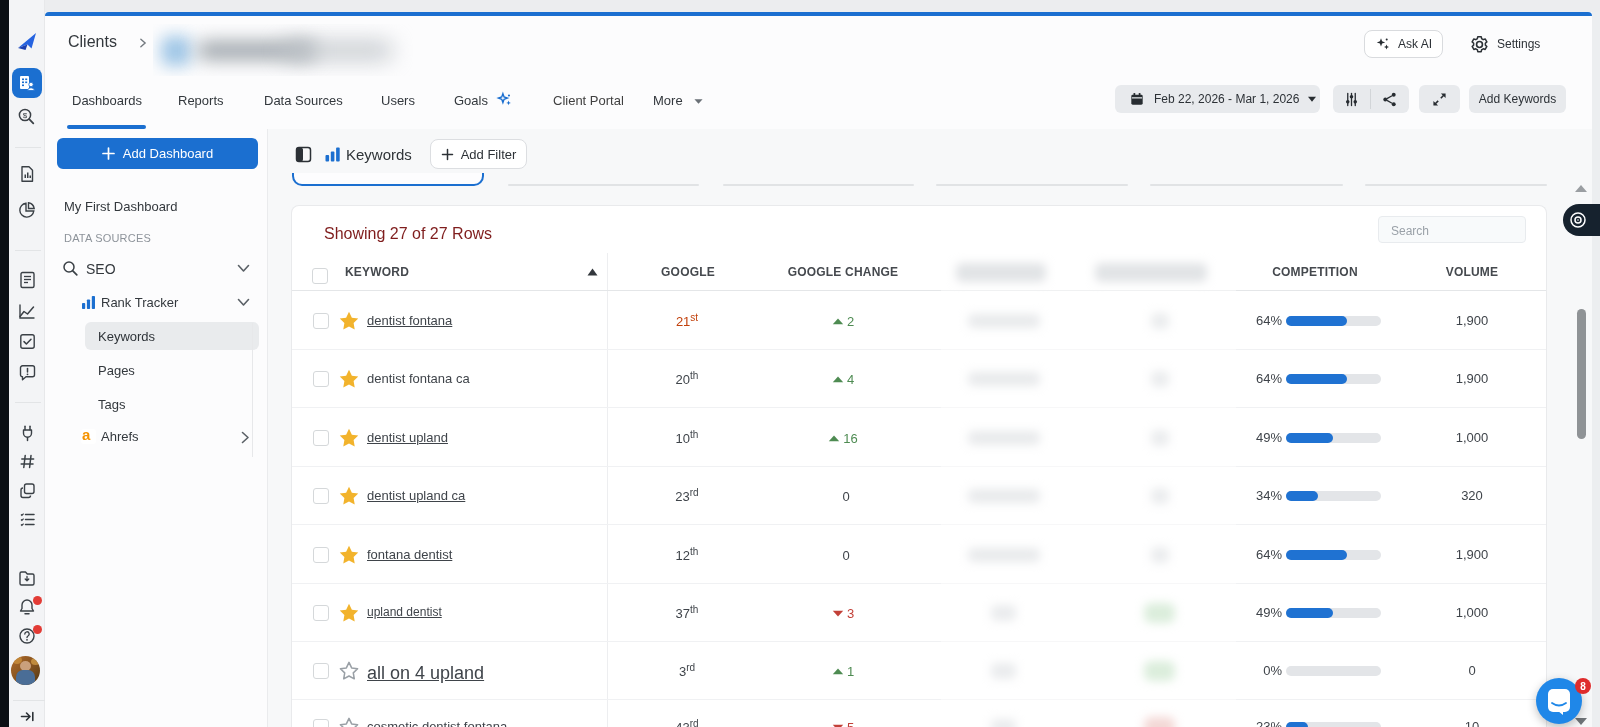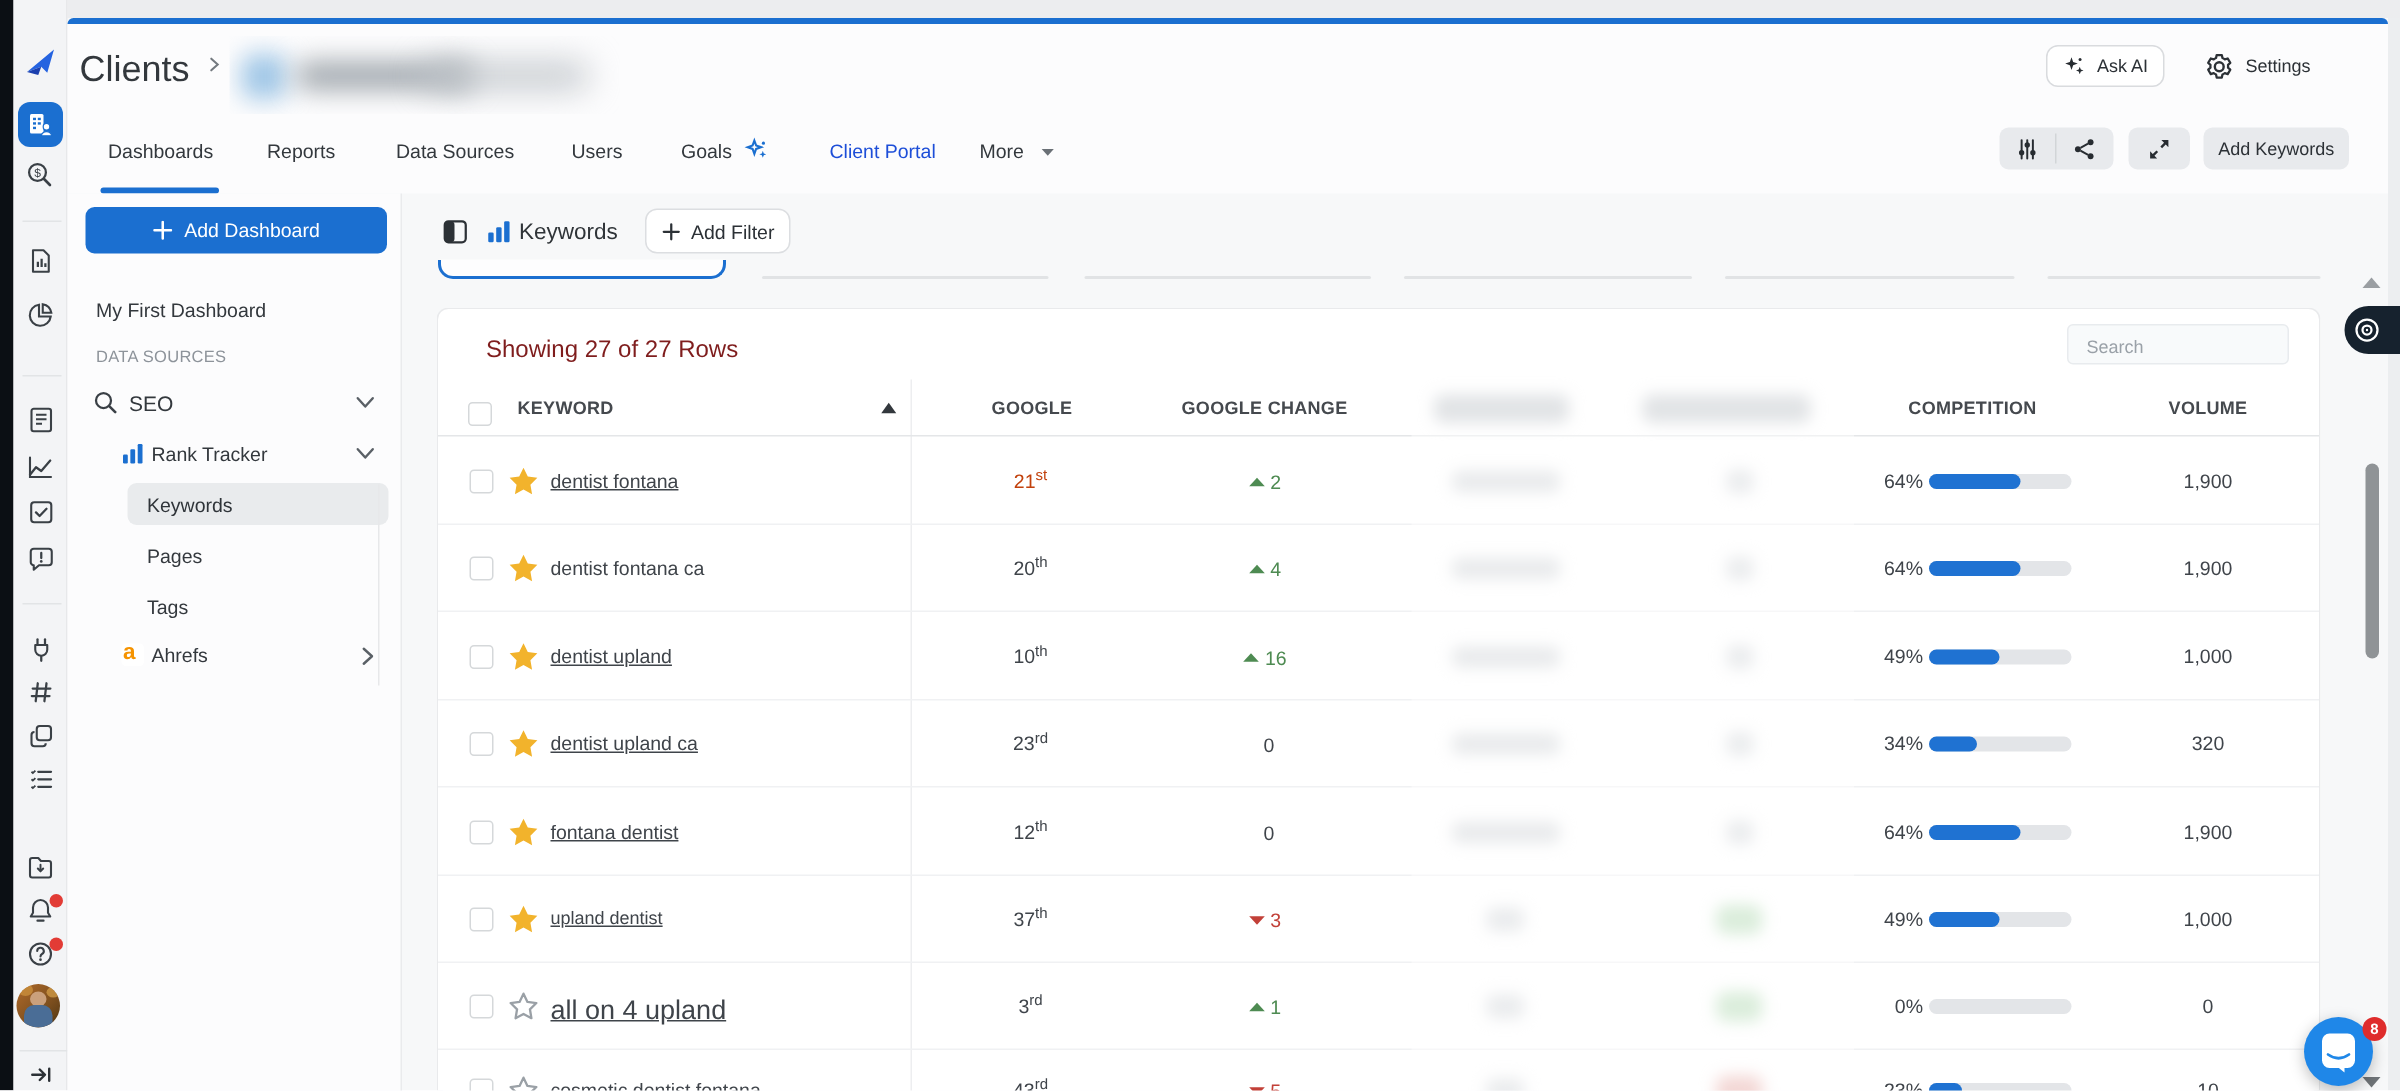--- a/index.html
+++ b/index.html
@@ -141,21 +141,21 @@
     <svg class="abs" style="left:11px;top:709px;" width="15" height="15" viewBox="0 0 15 15">
         <path d="M1.5 7.5 h8 M6.5 4 L10 7.5 L6.5 11" fill="none" stroke="#2c3136" stroke-width="1.6" stroke-linecap="round" stroke-linejoin="round"></path>
         <line x1="12.8" y1="3.5" x2="12.8" y2="11.5" stroke="#2c3136" stroke-width="1.6" stroke-linecap="round"></line>
       </svg>
   </div>
 
   <div class="abs" style="left:45px;top:12px;width:1547px;height:4px;background:#1b6fd0;border-radius:6px 6px 0 0;"></div>
 
   <div class="abs" id="header" style="left:45px;top:16px;width:1547px;height:113px;background:#fcfcfd;">
 
-    <div class="abs" style="left:8px;top:17px;font-size:24px;color:#33383d;">Clients</div>
+    <div class="abs" style="left:23px;top:17px;font-size:16px;color:#33383d;">Clients</div>
     <svg class="abs" style="left:92px;top:21px;" width="12" height="12" viewBox="0 0 14 14">
         <path d="M4.5 2.5 L9.5 7 L4.5 11.5" stroke="#73797f" stroke-width="1.6" fill="none" stroke-linecap="round"></path>
       </svg>
 
     <div class="abs" style="left:108px;top:8px;width:260px;height:52px;overflow:hidden;">
       <div class="abs" style="left:8px;top:12px;width:30px;height:30px;border-radius:8px;background:#9fc6e6;filter:blur(8px);"></div>
       <div class="abs" style="left:44px;top:17px;width:120px;height:19px;border-radius:9px;background:#a0a7ad;filter:blur(9px);"></div>
       <div class="abs" style="left:130px;top:18px;width:110px;height:17px;border-radius:9px;background:#c0c5ca;filter:blur(11px);"></div>
     </div>
 
@@ -179,28 +179,40 @@
     <span class="abs" style="left:27px;top:77px;font-size:13px;color:#33383d;">Dashboards</span>
     <span class="abs" style="left:133px;top:77px;font-size:13px;color:#33383d;">Reports</span>
     <span class="abs" style="left:219px;top:77px;font-size:13px;color:#33383d;">Data Sources</span>
     <span class="abs" style="left:336px;top:77px;font-size:13px;color:#33383d;">Users</span>
     <span class="abs" style="left:409px;top:77px;font-size:13px;color:#33383d;">Goals</span>
     <svg class="abs" style="left:451px;top:75px;" width="17" height="17" viewBox="0 0 16 16">
         <path d="M6.5 2.5 L7.6 5.6 L10.7 6.7 L7.6 7.8 L6.5 10.9 L5.4 7.8 L2.3 6.7 L5.4 5.6 Z" fill="none" stroke="#1b6fd0" stroke-width="1.3"></path>
         <path d="M11.8 9 L12.4 10.6 L14 11.2 L12.4 11.8 L11.8 13.4 L11.2 11.8 L9.6 11.2 L11.2 10.6 Z" fill="#1b6fd0"></path>
         <circle cx="12.2" cy="4.2" r="1" fill="#1b6fd0"></circle>
       </svg>
-    <span class="abs" style="left:508px;top:77px;font-size:13px;color:#1d4ed8;">Client Portal</span>
+    <span class="abs" style="left:508px;top:77px;font-size:13px;color:#404040;">Client Portal</span>
     <span class="abs" style="left:608px;top:77px;font-size:13px;color:#33383d;">More</span>
     <svg class="abs" style="left:648px;top:81px;" width="11" height="9" viewBox="0 0 12 10">
         <path d="M1.5 2.5 L6 7.5 L10.5 2.5 Z" fill="#6a7076"></path>
       </svg>
     <div class="abs" style="left:22px;top:109px;width:79px;height:4px;background:#1b6fd0;border-radius:3px;"></div>
 
     <div class="abs" style="left:1070px;top:69px;width:477px;height:28px;">
+      <div class="abs" style="left:0;top:0;width:205px;height:28px;background:#e8eaed;border-radius:6px;display:flex;align-items:center;white-space:nowrap;">
+        <svg style="margin-left:15px;flex:none;" width="14" height="14" viewBox="0 0 16 16">
+            <rect x="1.5" y="3" width="13" height="11.5" rx="1.6" fill="#272c31"></rect>
+            <rect x="4" y="1" width="2" height="3.4" rx="0.8" fill="#272c31"></rect>
+            <rect x="10" y="1" width="2" height="3.4" rx="0.8" fill="#272c31"></rect>
+            <rect x="2.2" y="6" width="11.6" height="1.4" fill="#e8eaed"></rect>
+          </svg>
+        <span style="margin-left:10px;font-size:12px;color:#2c3136;">Feb 22, 2026 - Mar 1, 2026</span>
+        <svg style="margin-left:8px;" width="10" height="8" viewBox="0 0 11 9">
+            <path d="M1 2 L5.5 7.5 L10 2 Z" fill="#272c31"></path>
+          </svg>
+      </div>
       <div class="abs" style="left:218px;top:0;width:76px;height:28px;background:#e8eaed;border-radius:6px;"></div>
       <div class="abs" style="left:255px;top:4px;width:1px;height:20px;background:#d2d5d8;"></div>
       <svg class="abs" style="left:229px;top:7px;" width="15" height="15" viewBox="0 0 16 16">
           <g stroke="#272c31" stroke-width="1.4" stroke-linecap="round">
             <line x1="4" y1="1.5" x2="4" y2="14.5"></line>
             <line x1="8" y1="1.5" x2="8" y2="14.5"></line>
             <line x1="12" y1="1.5" x2="12" y2="14.5"></line>
           </g>
           <circle cx="4" cy="10.5" r="1.9" fill="#272c31" stroke="none"></circle>
           <circle cx="8" cy="5" r="1.9" fill="#272c31" stroke="none"></circle>

